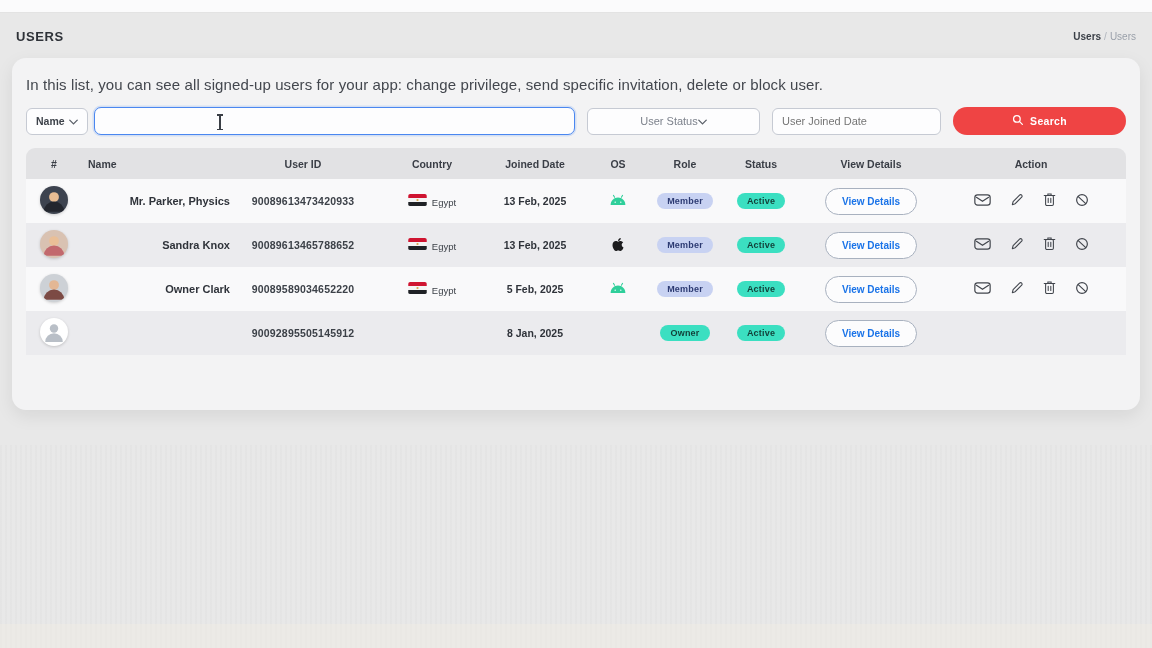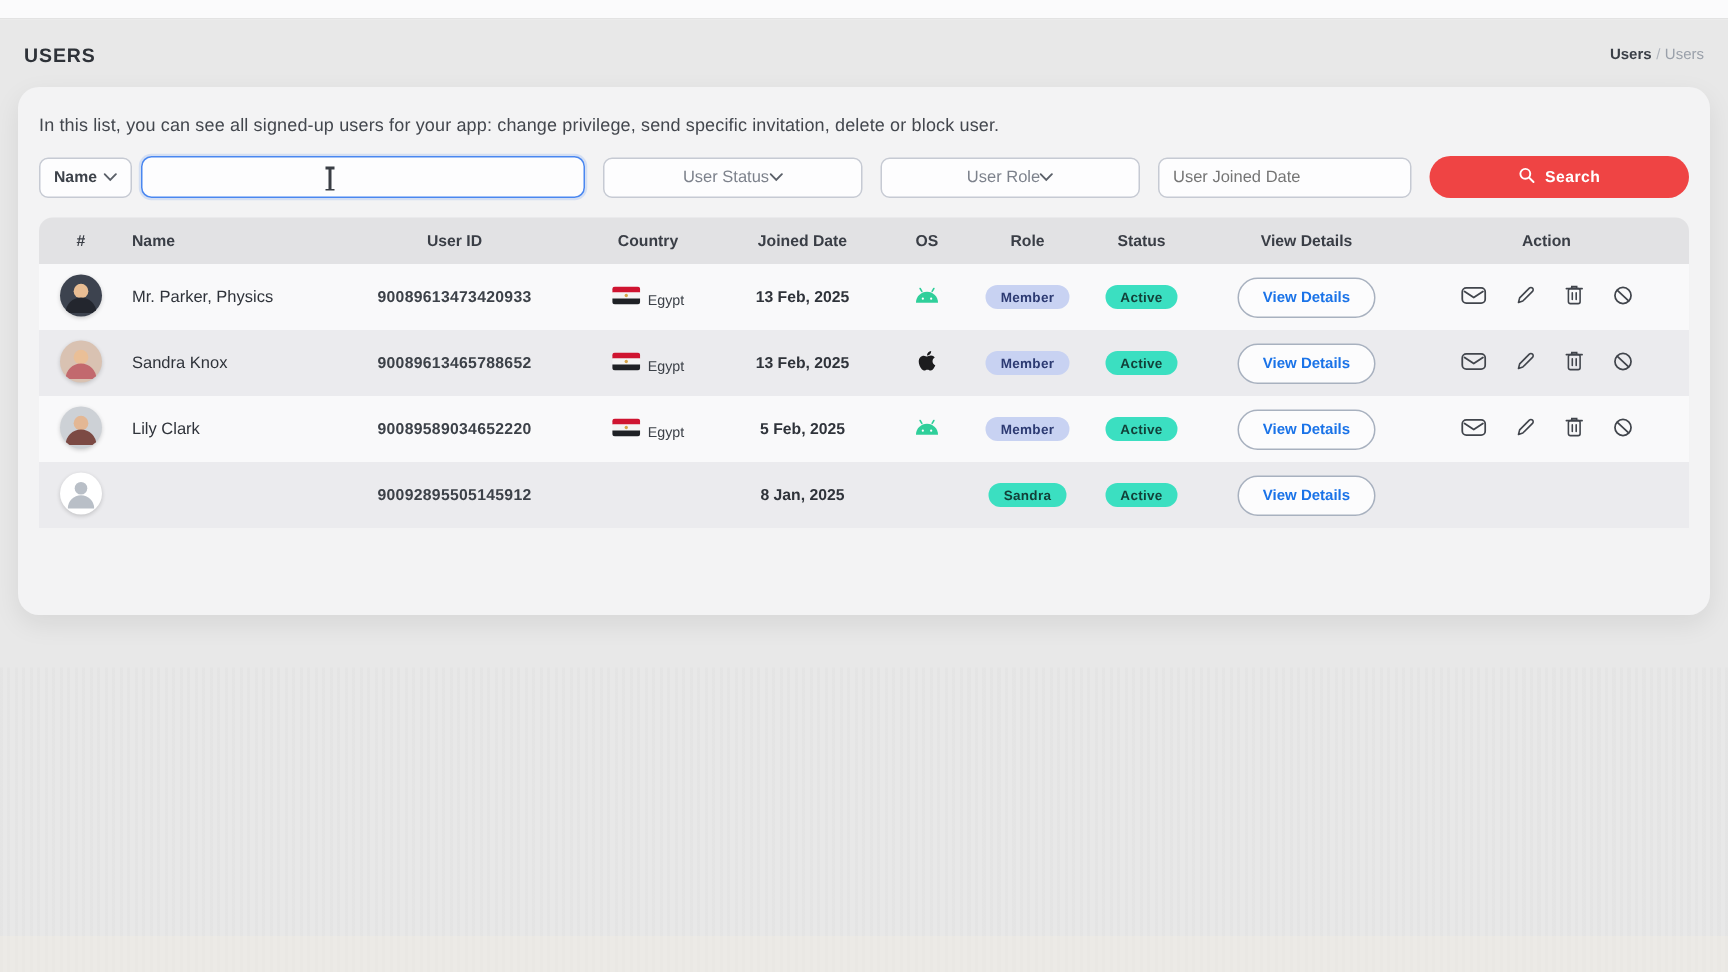--- a/index.html
+++ b/index.html
@@ -11,21 +11,21 @@
   .bottom-band{position:absolute;left:0;right:0;bottom:0;height:24px;background:#eeebe4;opacity:.55}
 
   .page-header{display:flex;justify-content:space-between;align-items:center;padding:16px 16px 14px}
   .page-title{font-size:13px;font-weight:bold;letter-spacing:.6px;color:#2e3238}
   .breadcrumb{font-size:10px;color:#9aa0aa}
   .breadcrumb .root{color:#3a3f47;font-weight:bold}
   .breadcrumb .sep{margin:0 3px;color:#b0b5bd}
 
   .card{position:relative;z-index:1;margin:0 12px;background:#f3f3f4;border-radius:14px;
     box-shadow:0 6px 18px rgba(0,0,0,.08);padding:14px;min-height:352px}
-  .desc{font-size:12px;color:#43474e;margin:4px 0 14px;letter-spacing:.1px}
+  .desc{font-size:15px;color:#43474e;margin:4px 0 14px;letter-spacing:.1px}
 
   .filters{display:flex;align-items:center;gap:12px}
   .ctrl{height:27px;background:#fdfdfe;border:1px solid #c6cad3;border-radius:6px;
     display:flex;align-items:center;font-size:11px;color:#7d828c;padding:0 9px}
   .field-sel{width:62px;justify-content:space-between;gap:4px;color:#3d424a;font-weight:bold;font-size:10.5px}
   .search-wrap{flex:1;position:relative;margin-left:-6px;height:28px;background:#fdfdfe;
     border:1.6px solid #4a87f0;border-radius:7px;display:flex;align-items:center;
     box-shadow:0 0 0 1.5px rgba(74,135,240,.18)}
   .search-wrap input{border:none;outline:none;background:transparent;width:100%;
     font-family:"Liberation Sans",sans-serif;font-size:11px;color:#33373d;padding:0 10px}
@@ -43,21 +43,21 @@
   .thead{display:grid;grid-template-columns:var(--cols);align-items:center;height:31px;
     background:#e2e2e4;border-radius:9px 9px 0 0}
   .th{font-size:10.5px;font-weight:bold;color:#3a3e46;text-align:center}
   .th.left{text-align:left;padding-left:6px}
   .trow{display:grid;grid-template-columns:var(--cols);align-items:center;height:44px}
   .trow.odd{background:#f9f9fa}
   .trow.even{background:#ebebee}
   .td{text-align:center;font-size:10.5px;color:#3b4047}
   .td.avatar{display:flex;justify-content:center}
   .td.avatar svg{border-radius:50%;box-shadow:0 1px 3px rgba(0,0,0,.18)}
-  .td.name{text-align:left;padding-left:6px;font-weight:normal;font-size:11px;color:#2f333a}
+  .td.name{text-align:right;padding-left:6px;font-weight:bold;font-size:11px;color:#2f333a}
   .td.id{font-weight:bold;color:#3c4148;letter-spacing:.2px}
   .td.joined{font-weight:bold;color:#2f333a}
   .td.country{display:flex;align-items:flex-end;justify-content:center;gap:5px;font-size:9.5px;color:#3c4148}
   .td.os{display:flex;align-items:center;justify-content:center}
   .badge{display:inline-block;padding:3px 10px;border-radius:9px;font-size:9px;font-weight:bold;letter-spacing:.2px}
   .badge.member{background:#c8d2f2;color:#2c3a72}
   .badge.active,.badge.owner{background:#3bdfc1;color:#123f38}
   .view-btn{height:27px;padding:0 16px;border-radius:14px;border:1.3px solid #a8b1bf;background:#fcfcfd;
     color:#1a73e8;font-family:"Liberation Sans",sans-serif;font-size:10px;font-weight:bold;cursor:pointer}
   .actions{display:flex;justify-content:center;gap:15px}
@@ -96,28 +96,20 @@
 
     <div class="ctrl sel">
       <span>User Status</span>
       <span>
         <svg viewBox="0 0 12 8" width="9" height="6">
             <path d="M1 1.5l5 5 5-5" fill="none" stroke="#5b6069" stroke-width="1.7" stroke-linecap="round"></path>
           </svg>
       </span>
     </div>
 
-    <div class="ctrl sel">
-      <span>User Role</span>
-      <span>
-        <svg viewBox="0 0 12 8" width="9" height="6">
-            <path d="M1 1.5l5 5 5-5" fill="none" stroke="#5b6069" stroke-width="1.7" stroke-linecap="round"></path>
-          </svg>
-      </span>
-    </div>
 
     <div class="ctrl date">
       <input style="border: none; outline: none; background: transparent; width: 100%; font-family: &quot;Liberation Sans&quot;, sans-serif; font-size: 11px; color: rgb(51, 55, 61);" placeholder="User Joined Date">
     </div>
 
     <button class="search-btn">
       <span>
         <svg viewBox="0 0 16 16" width="12" height="12">
             <circle cx="6.5" cy="6.5" r="4.4" fill="none" stroke="#fff" stroke-width="1.7"></circle>
             <path d="M10.2 10.2l3.6 3.6" stroke="#fff" stroke-width="1.7" stroke-linecap="round"></path>
@@ -252,21 +244,21 @@
             </button>
           </div>
         </div>
         <div class="trow odd">
           <div class="td avatar">
             <span><svg viewBox="0 0 24 24" width="28" height="28" style="background:#cdd1d6">
                 <circle cx="12" cy="9.5" r="4.2" fill="#e3b794"></circle>
                 <path d="M3.2 22a8.8 8.8 0 0 1 17.6 0z" fill="#7c4a44"></path>
               </svg></span>
           </div>
-          <div class="td name">Lily Clark</div>
+          <div class="td name">Owner Clark</div>
           <div class="td id">90089589034652220</div>
           <div class="td country">
             <span><svg viewBox="0 0 20 13" width="19" height="12">
                 <path d="M0 2a2 2 0 0 1 2-2h16a2 2 0 0 1 2 2v2.33H0z" fill="#cf1430"></path>
                 <rect y="4.33" width="20" height="4.34" fill="#f4f4f4"></rect>
                 <path d="M0 8.67h20V11a2 2 0 0 1-2 2H2a2 2 0 0 1-2-2z" fill="#1f2125"></path>
                 <circle cx="10" cy="6.5" r="1.2" fill="#d7a54a"></circle>
               </svg></span>
             <span>Egypt</span>
           </div>
@@ -314,20 +306,20 @@
             <span><svg viewBox="0 0 24 24" width="28" height="28" style="background:#ffffff">
                 <circle cx="12" cy="9" r="3.6" fill="#b9bfc7"></circle>
                 <path d="M4.5 20.5a7.5 7.5 0 0 1 15 0z" fill="#b9bfc7"></path>
               </svg></span>
           </div>
           <div class="td name"></div>
           <div class="td id">90092895505145912</div>
           <div class="td country"></div>
           <div class="td joined">8 Jan, 2025</div>
           <div class="td os"></div>
-          <div class="td"><span class="badge owner">Sandra</span></div>
+          <div class="td"><span class="badge owner">Owner</span></div>
           <div class="td"><span class="badge active">Active</span></div>
           <div class="td"><button class="view-btn">View Details</button></div>
           <div class="td actions"></div>
         </div>
       </div>
   </div>
 </section>
 
 </body></html>

